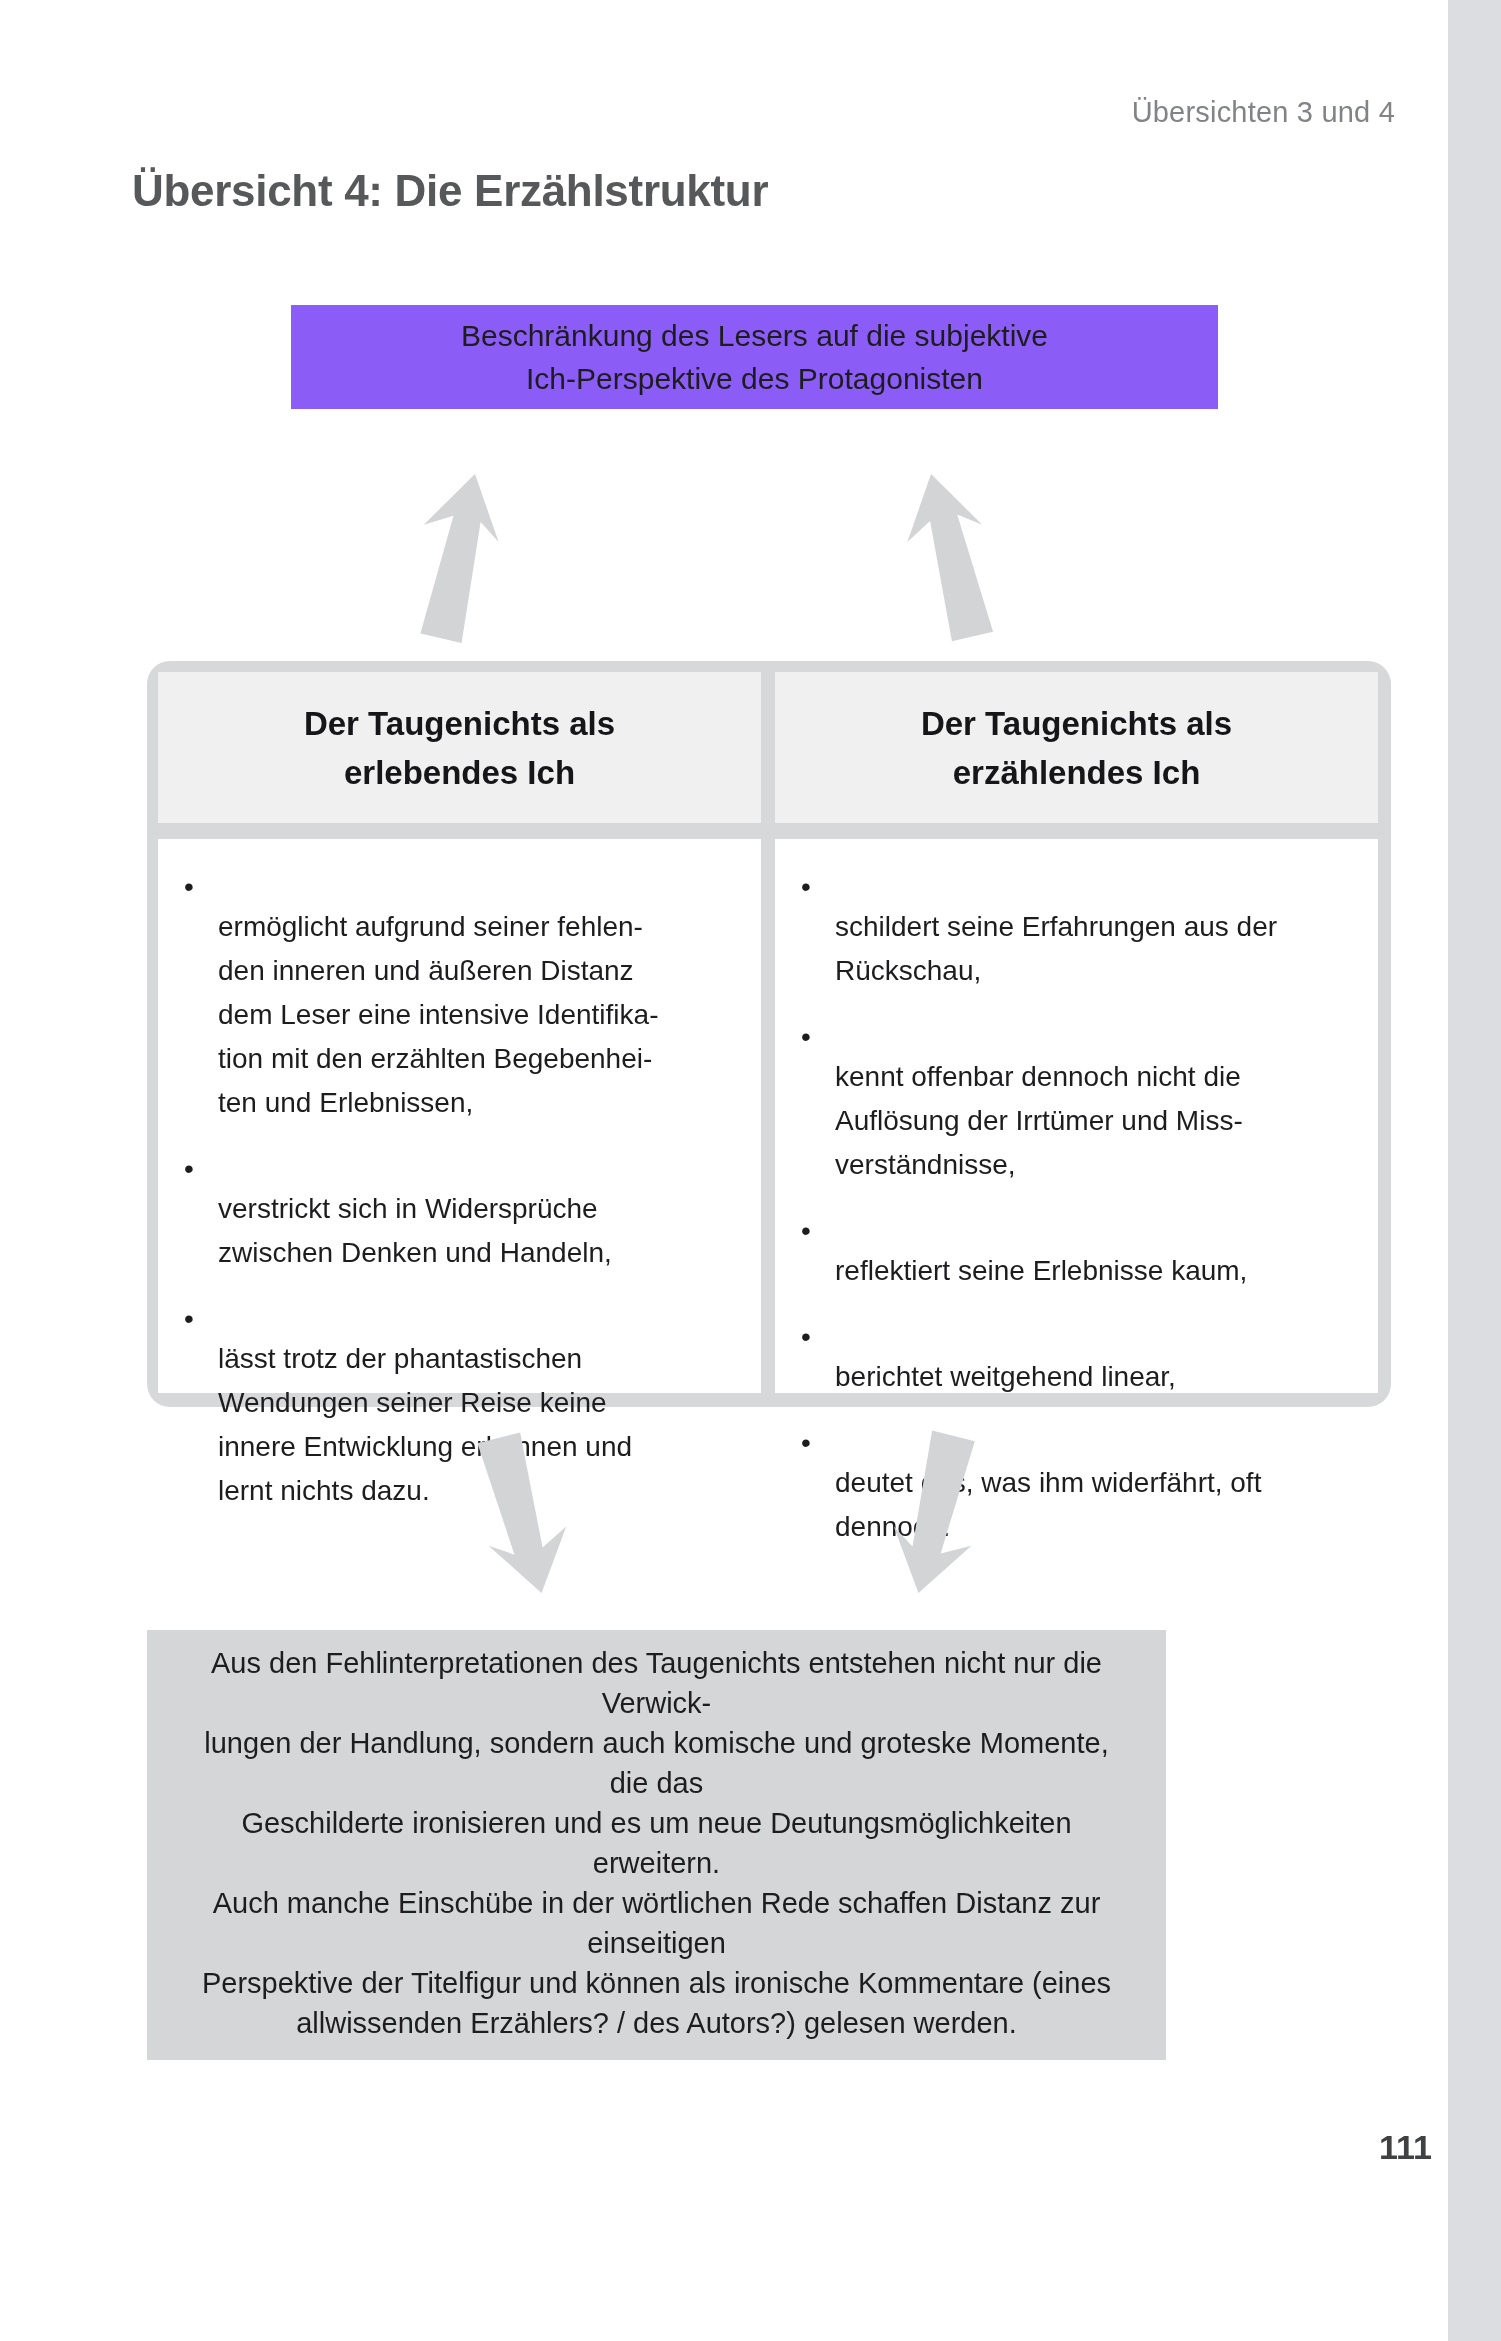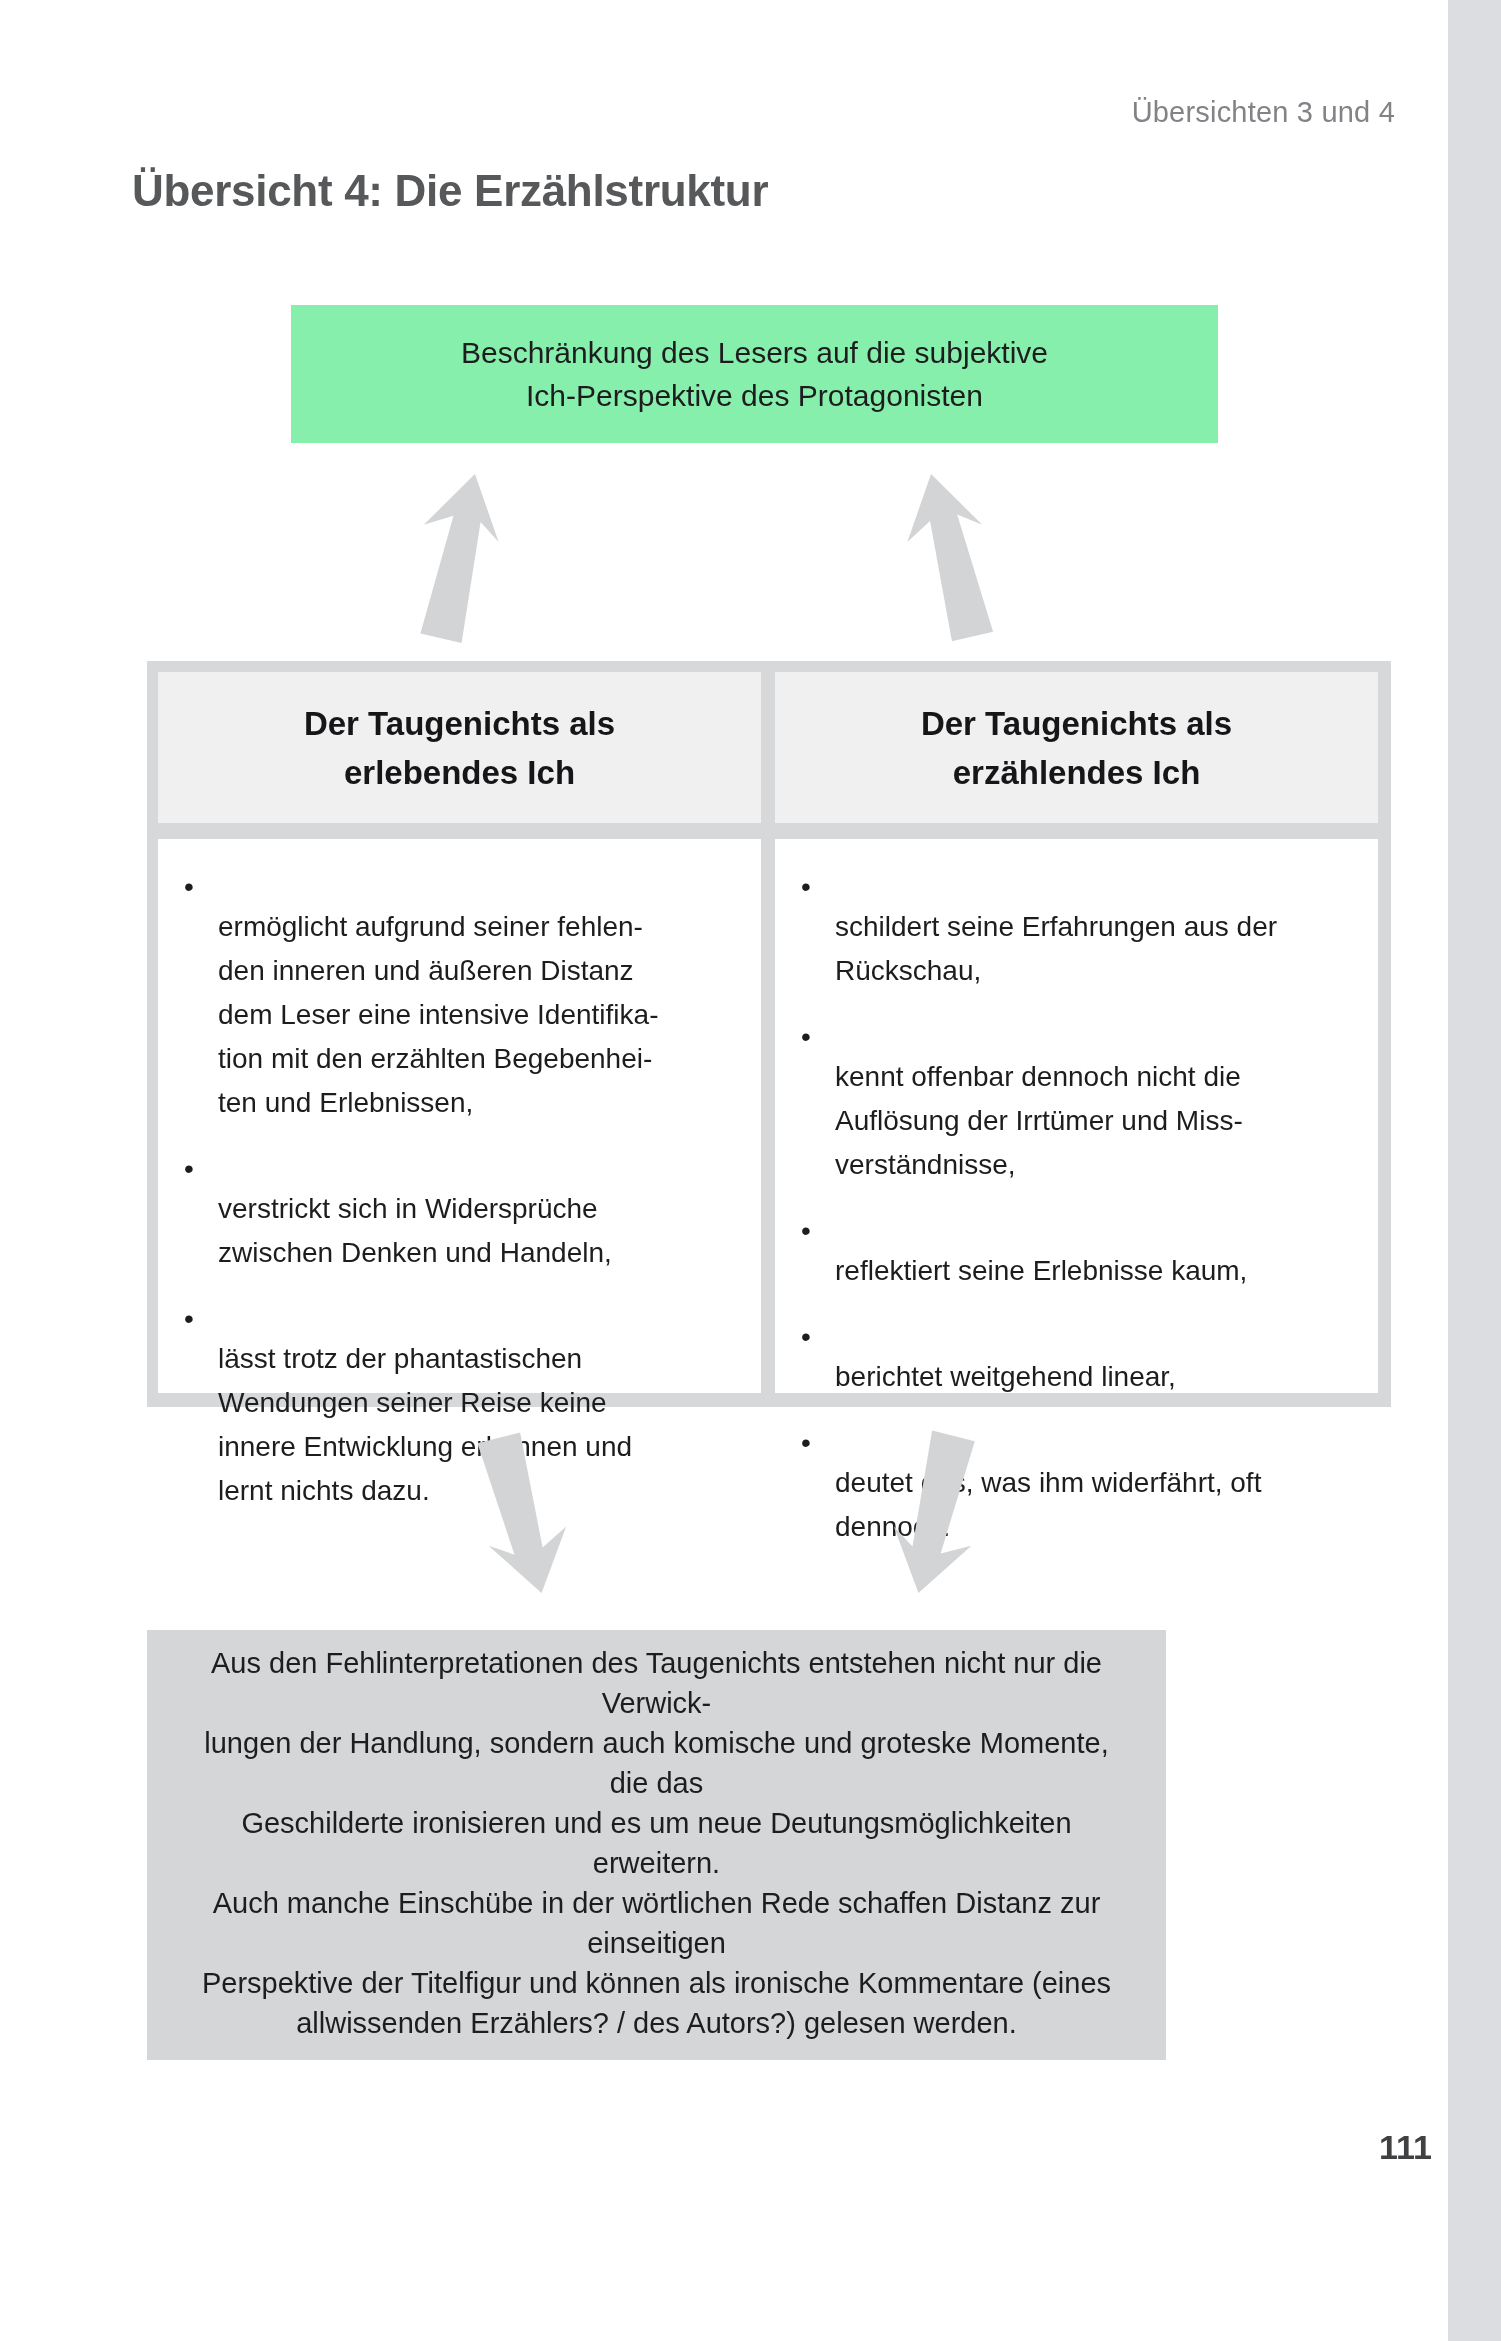--- a/index.html
+++ b/index.html
@@ -17,28 +17,29 @@
   .running-head{
     position:absolute;top:96px;right:106px;
     font-size:29px;color:#818386;letter-spacing:0.2px;
   }
   .page-title{
     position:absolute;left:132px;top:166px;
     font-size:44px;font-weight:bold;color:#57585a;letter-spacing:-0.3px;
   }
   .lines{white-space:pre-line;}
   .top-box{
-    position:absolute;left:291px;top:305px;width:927px;height:138px;
-    background:#86efac;color:#1d1d1f;
+    position:absolute;left:291px;top:305px;width:927px;height:104px;
+    background:#8b5cf6;color:#1d1d1f;
     display:flex;align-items:center;justify-content:center;text-align:center;
     font-size:30px;line-height:43px;
   }
   .columns-wrap{
     position:absolute;left:147px;top:661px;width:1244px;height:746px;
     background:#d7d8da;
+    border-radius:23px;
   }
   .col-header{
     position:absolute;top:11px;width:603px;height:151px;
     background:#f0f0f1;color:#161618;
     display:flex;align-items:center;justify-content:center;text-align:center;
     font-size:33px;font-weight:bold;line-height:49px;
   }
   .col-header.left{left:11px;}
   .col-header.right{left:628px;}
   .col-body{

